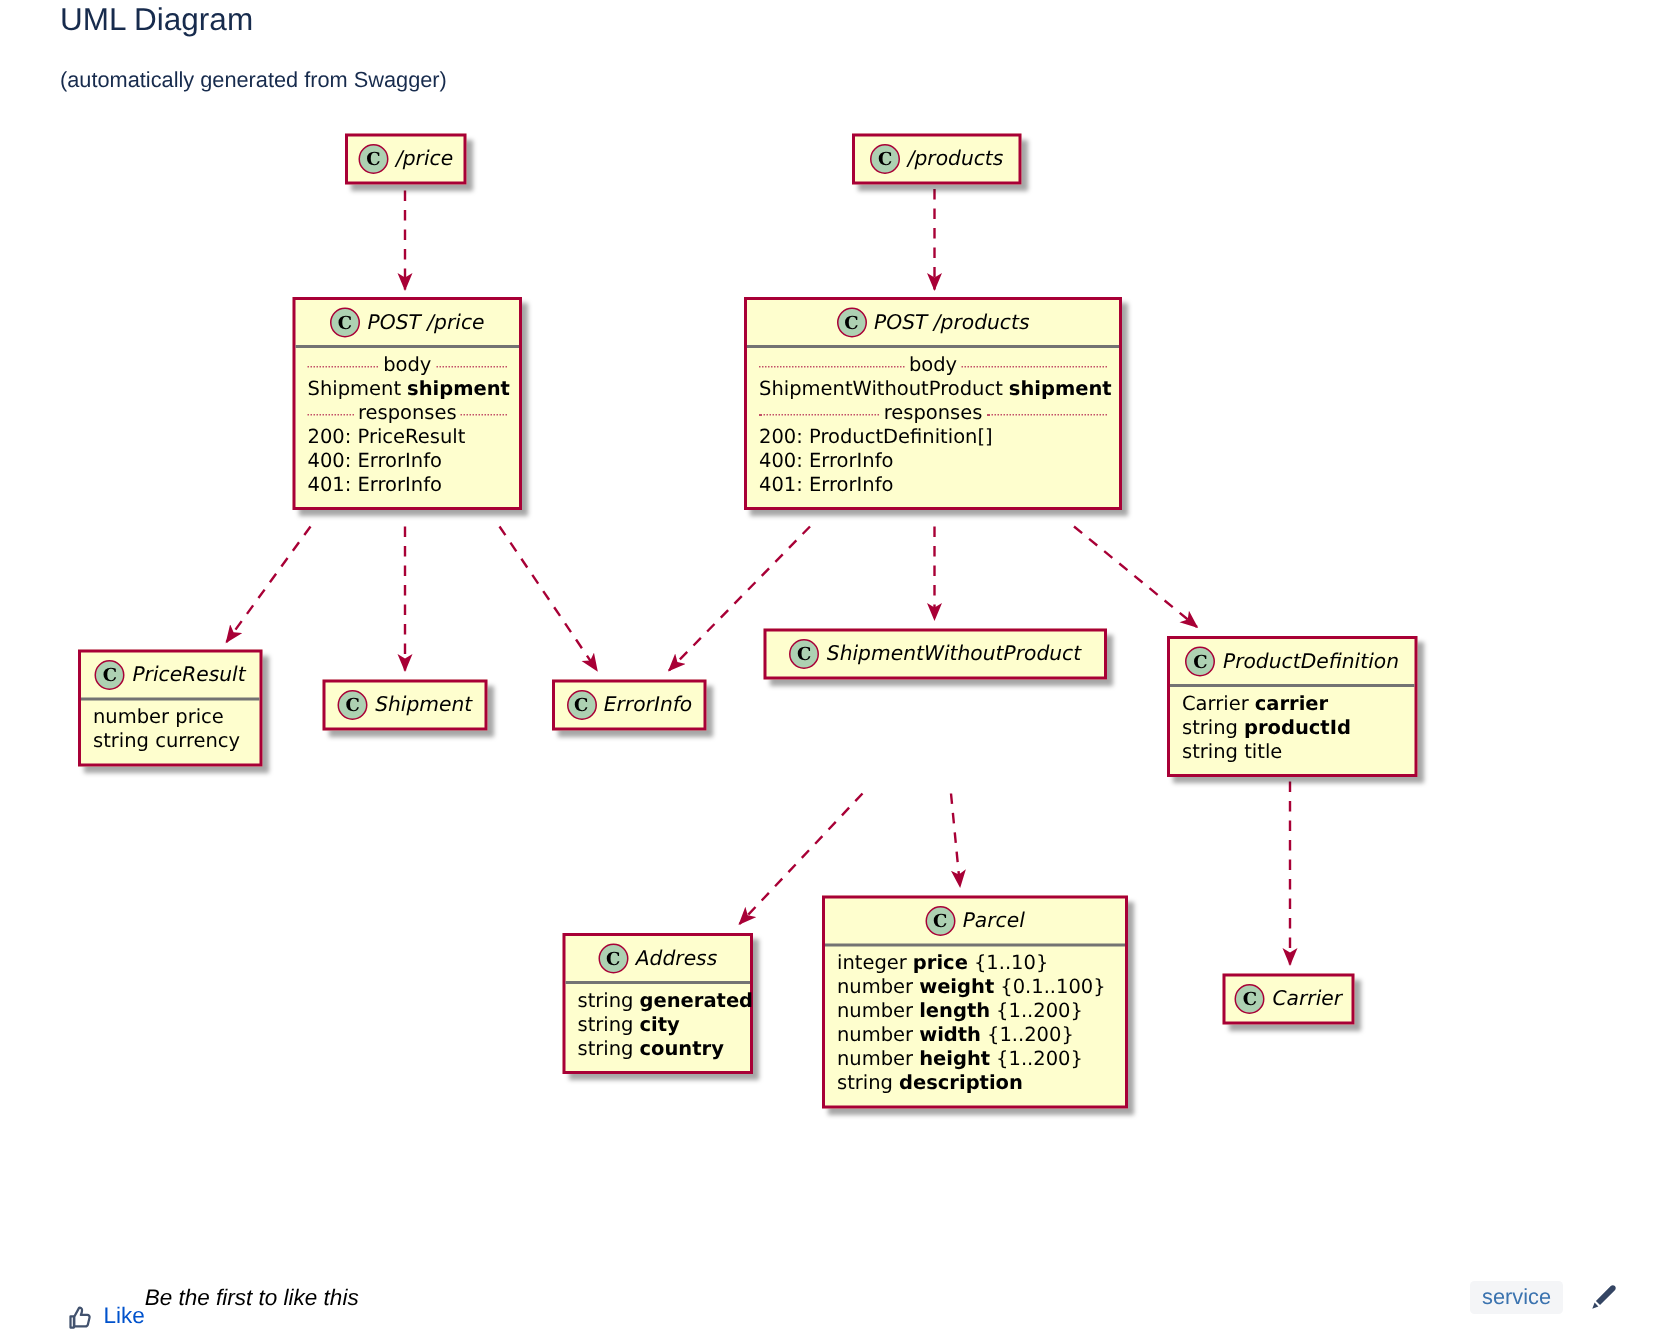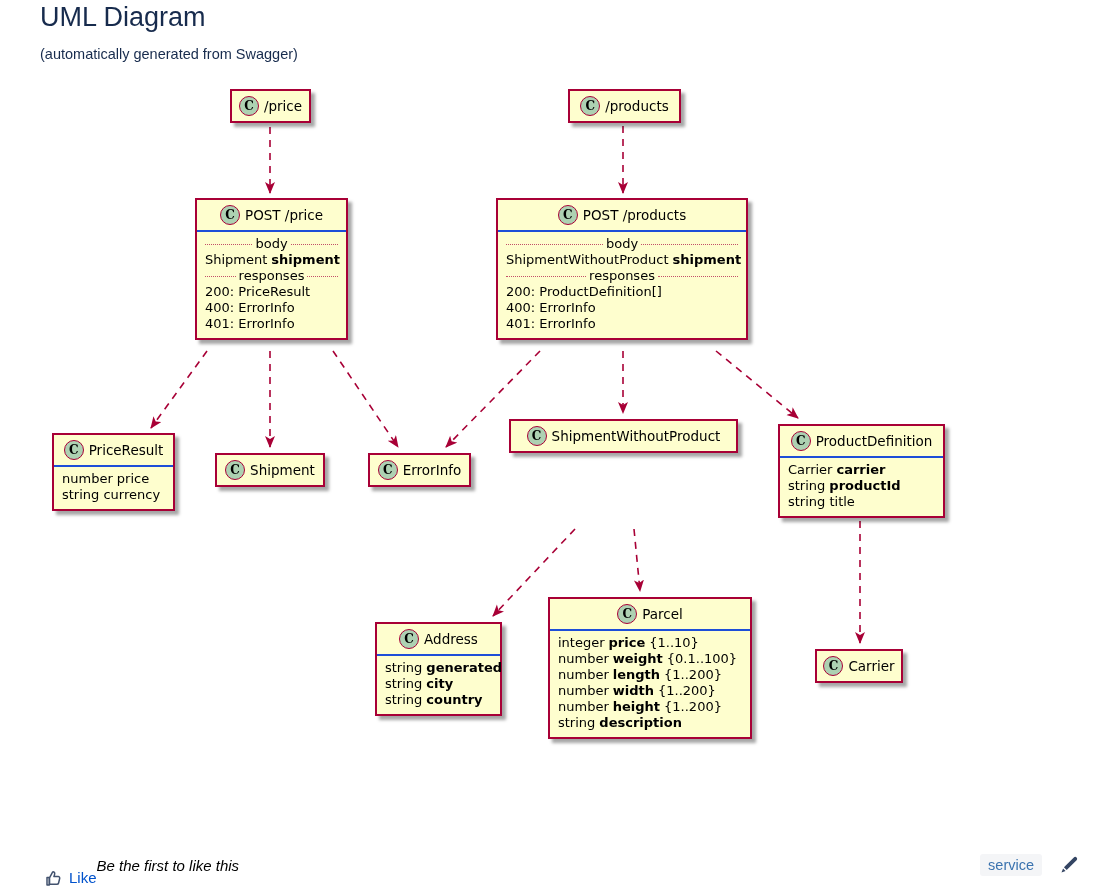--- a/index.html
+++ b/index.html
@@ -1,33 +1,33 @@
 <!DOCTYPE html>
 <html><head>
 <meta charset="utf-8">
 <style>
   html,body { margin:0; padding:0; background:#fff; }
   .page { position:relative; width:1104px; height:889px; background:#ffffff; overflow:hidden;
           font-family:"DejaVu Sans", sans-serif; }
 
   
   .page-title { position:absolute; left:40px; top:2px; font-family:"Liberation Sans", sans-serif;
-                font-size:27px; font-weight:500; color:#172B4D; }
+                font-size:21px; font-weight:500; color:#172B4D; }
   .page-subtitle { position:absolute; left:40px; top:46px; font-family:"Liberation Sans", sans-serif;
                    font-size:14.5px; color:#172B4D; }
 
   
   .uml-class { position:absolute; box-sizing:border-box; background:#FEFECE;
                border:2px solid #A80036; box-shadow:4px 4px 3px rgba(0,0,0,0.35); color:#000; }
   .cls-header { display:flex; align-items:center; justify-content:center; gap:5px; padding:5px 8px; }
   .circle { width:18px; height:18px; border-radius:50%; background:#ADD1B2; border:1.5px solid #A80036;
             display:flex; align-items:center; justify-content:center;
             font-family:"DejaVu Serif", serif; font-weight:bold; font-size:12px; color:#000; flex:0 0 auto; }
-  .cls-title { font-size:13.5px; white-space:nowrap; }
-  .cls-body { border-top:2px solid #1d4ed8; padding:4px 8px 6px; font-size:13px; }
+  .cls-title { font-size:13.5px; white-space:nowrap;font-style:italic; }
+  .cls-body { border-top:2px solid #737373; padding:4px 8px 6px; font-size:13px; }
   .row { line-height:16px; white-space:nowrap; }
   .row b:not(:empty) { margin-left:4px; }
   .row .c:not(:empty) { margin-left:4px; }
   .sep { display:flex; align-items:center; line-height:16px; }
   .sep::before, .sep::after { content:""; flex:1 1 auto; border-top:1px dotted #C25068; margin-top:1px; }
   .sep span { margin:0 3px; font-size:13px; color:#000; }
 
   .arrows { position:absolute; left:0; top:0; pointer-events:none; }
 
   

